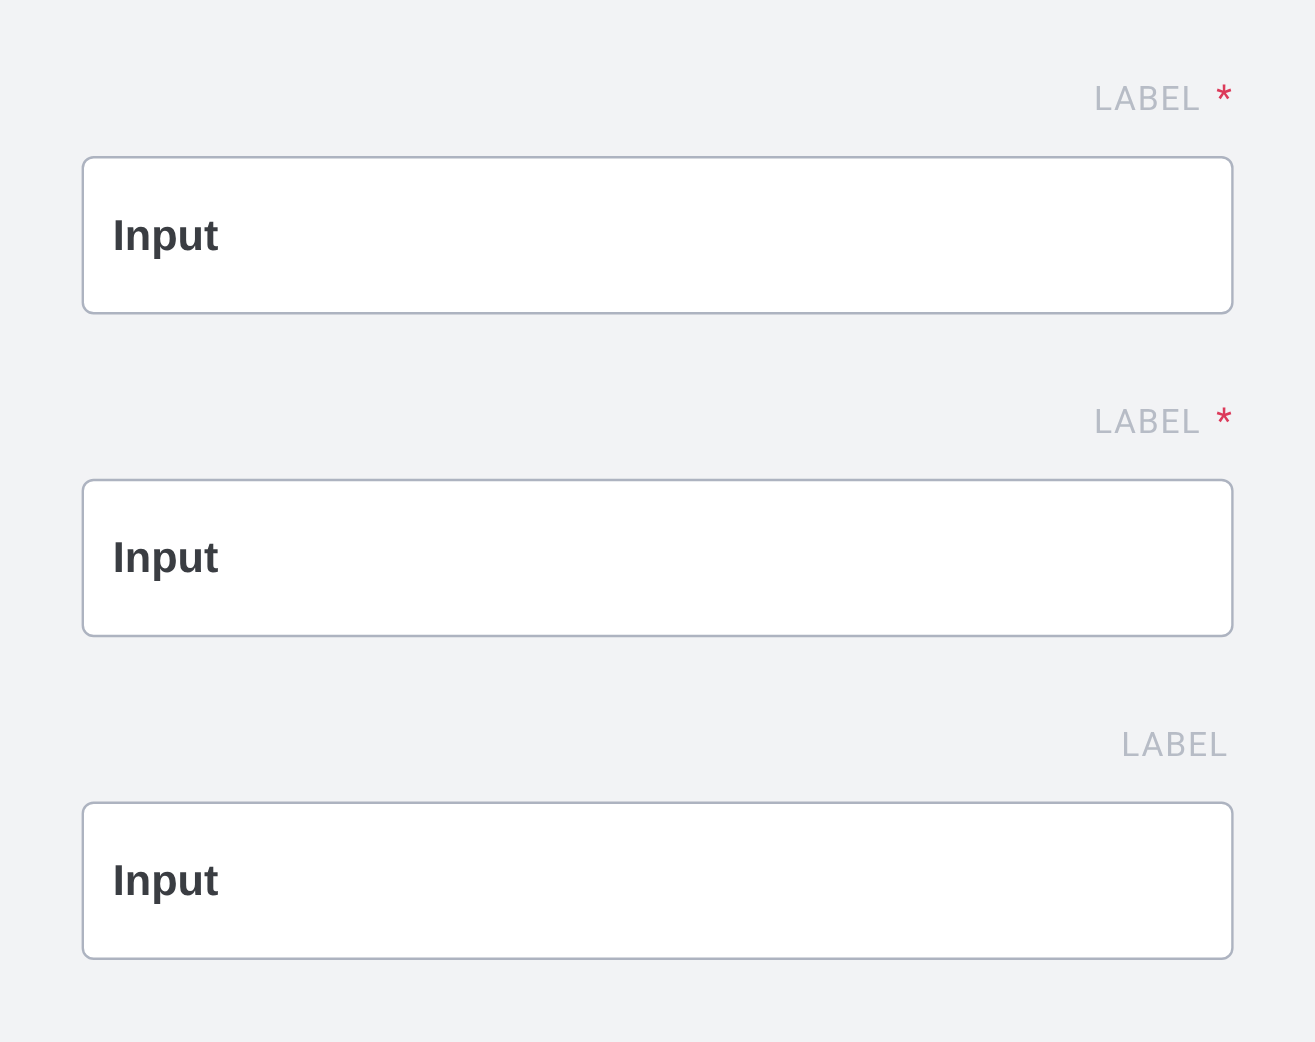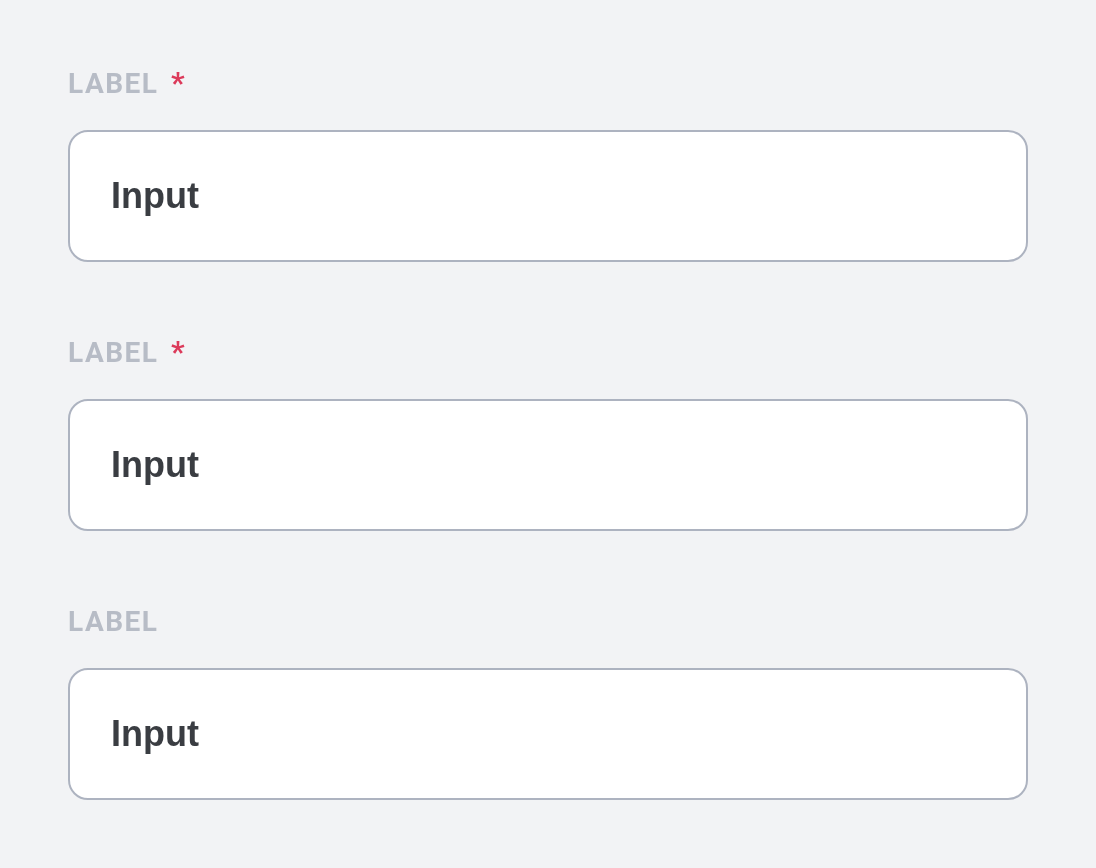--- a/index.html
+++ b/index.html
@@ -16,41 +16,42 @@
     }
     .form-group {
       margin-bottom: 72px;
     }
     .form-group:last-child {
       margin-bottom: 0;
     }
     .field-label {
       display: block;
       font-size: 28px;
-      font-weight: 700;
+      font-weight: 400;
       letter-spacing: 1.5px;
       color: #b7bcc6;
       margin-bottom: 30px;
       text-transform: uppercase;
+      text-align: right;
     }
     .required-asterisk {
       color: #dc3a5a;
       margin-left: 4px;
       font-size: 30px;
     }
     .text-input {
       width: 100%;
       height: 132px;
       border: 2px solid #adb3c0;
-      border-radius: 20px;
+      border-radius: 10px;
       background: #ffffff;
       font-size: 36px;
       font-weight: 600;
       color: #3a3d42;
-      padding: 0 41px;
+      padding: 0 24px;
       outline: none;
     }
     .text-input::placeholder {
       color: #3a3d42;
       font-weight: 600;
     }
   </style>
 </head>
 <body>
 

